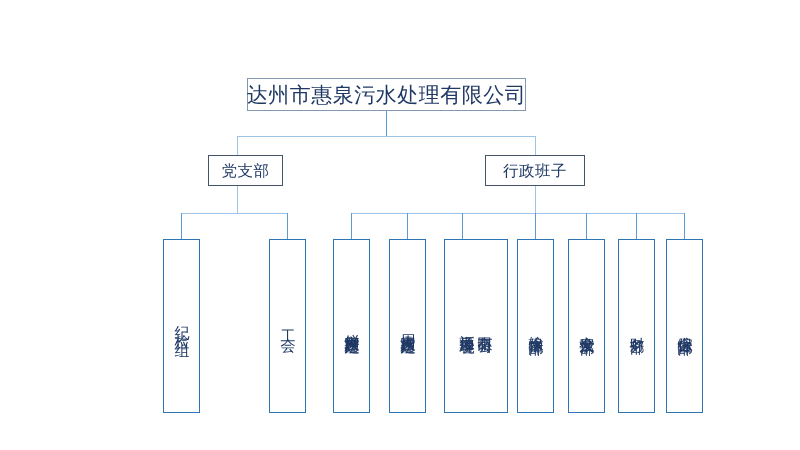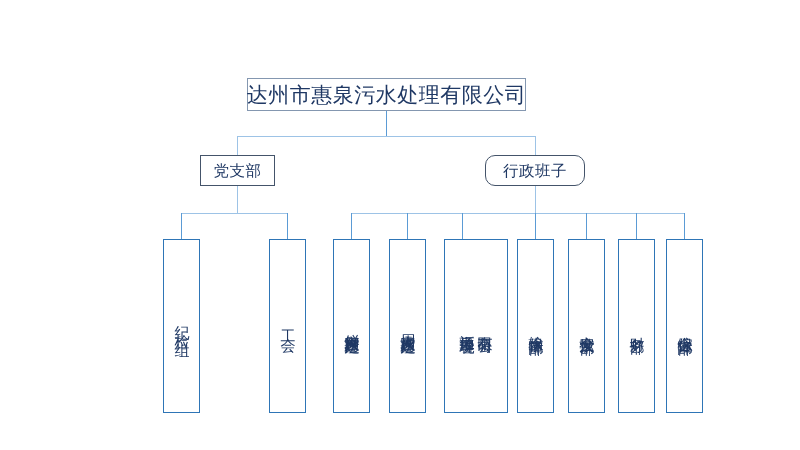--- a/index.html
+++ b/index.html
@@ -94,25 +94,25 @@
 
   <div class="node node-root" style="left:247px; top:78px; width:279px; height:33px;">
     <span>达州市惠泉污水处理有限公司</span>
   </div>
 
   <div class="conn conn-v" style="left:386px; top:111px; width:1.4px; height:26px;"></div>
   <div class="conn conn-h conn-light" style="left:237px; top:136px; width:299px; height:1.4px;"></div>
   <div class="conn conn-v conn-light" style="left:237px; top:136px; width:1.4px; height:20px;"></div>
   <div class="conn conn-v conn-light" style="left:535px; top:136px; width:1.4px; height:20px;"></div>
 
-  <div class="node node-level2" style="left:200px; top:155px; width:75px; height:31px;">
+  <div class="node node-level2" style="left:208px; top:155px; width:75px; height:31px;">
     <span>党支部</span>
   </div>
 
-  <div class="node node-level2" style="left:485px; top:155px; width:100px; height:31px;border-radius:10px;">
+  <div class="node node-level2" style="left:485px; top:155px; width:100px; height:31px;">
     <span>行政班子</span>
   </div>
 
   <div class="conn conn-v conn-light" style="left:237px; top:186px; width:1.4px; height:28px;"></div>
   <div class="conn conn-h conn-light" style="left:181px; top:213px; width:107px; height:1.4px;"></div>
   <div class="conn conn-v" style="left:181px; top:213px; width:1.4px; height:26px;"></div>
   <div class="conn conn-v" style="left:287px; top:213px; width:1.4px; height:26px;"></div>
 
   <div class="conn conn-v conn-light" style="left:535px; top:186px; width:1.4px; height:28px;"></div>
   <div class="conn conn-h conn-light" style="left:351px; top:213px; width:334px; height:1.4px;"></div>

